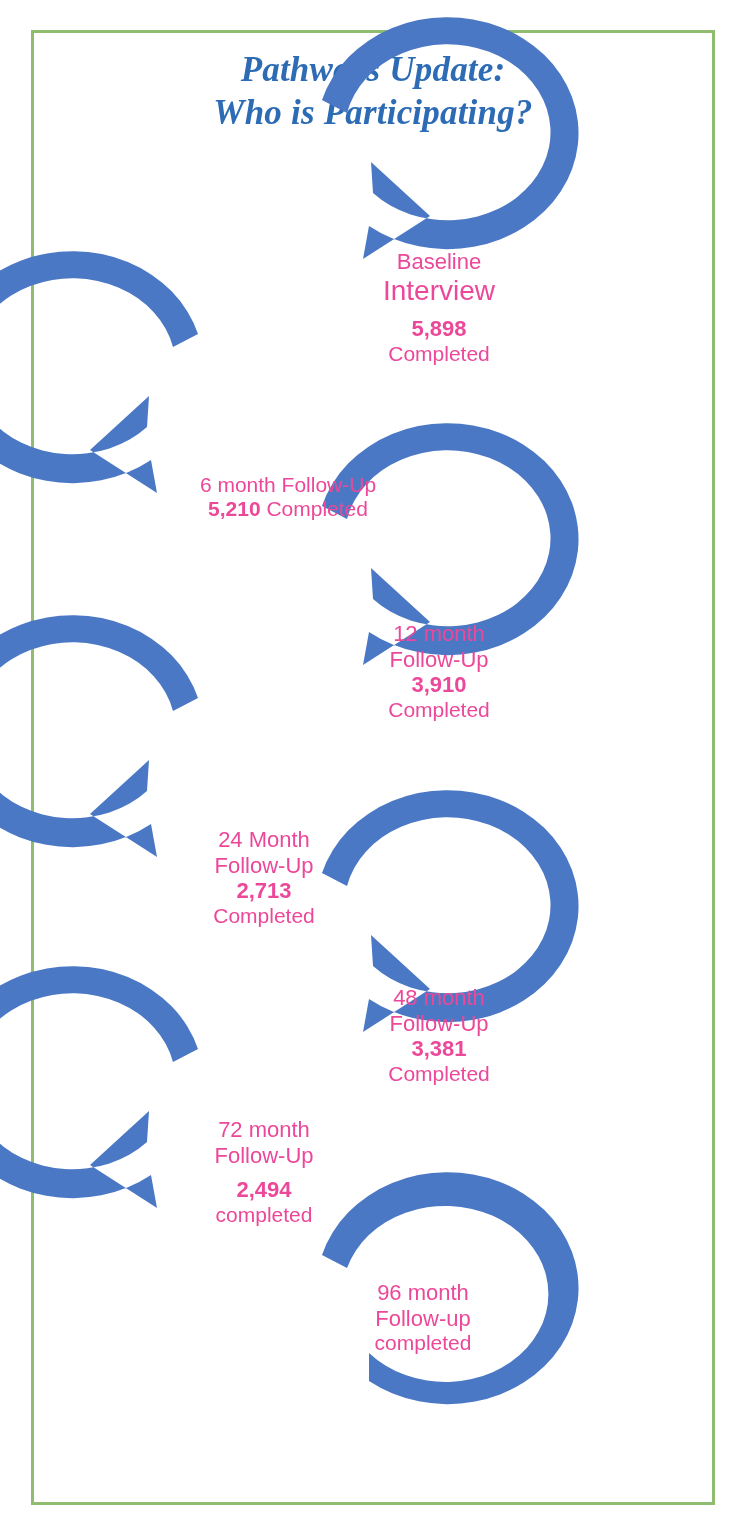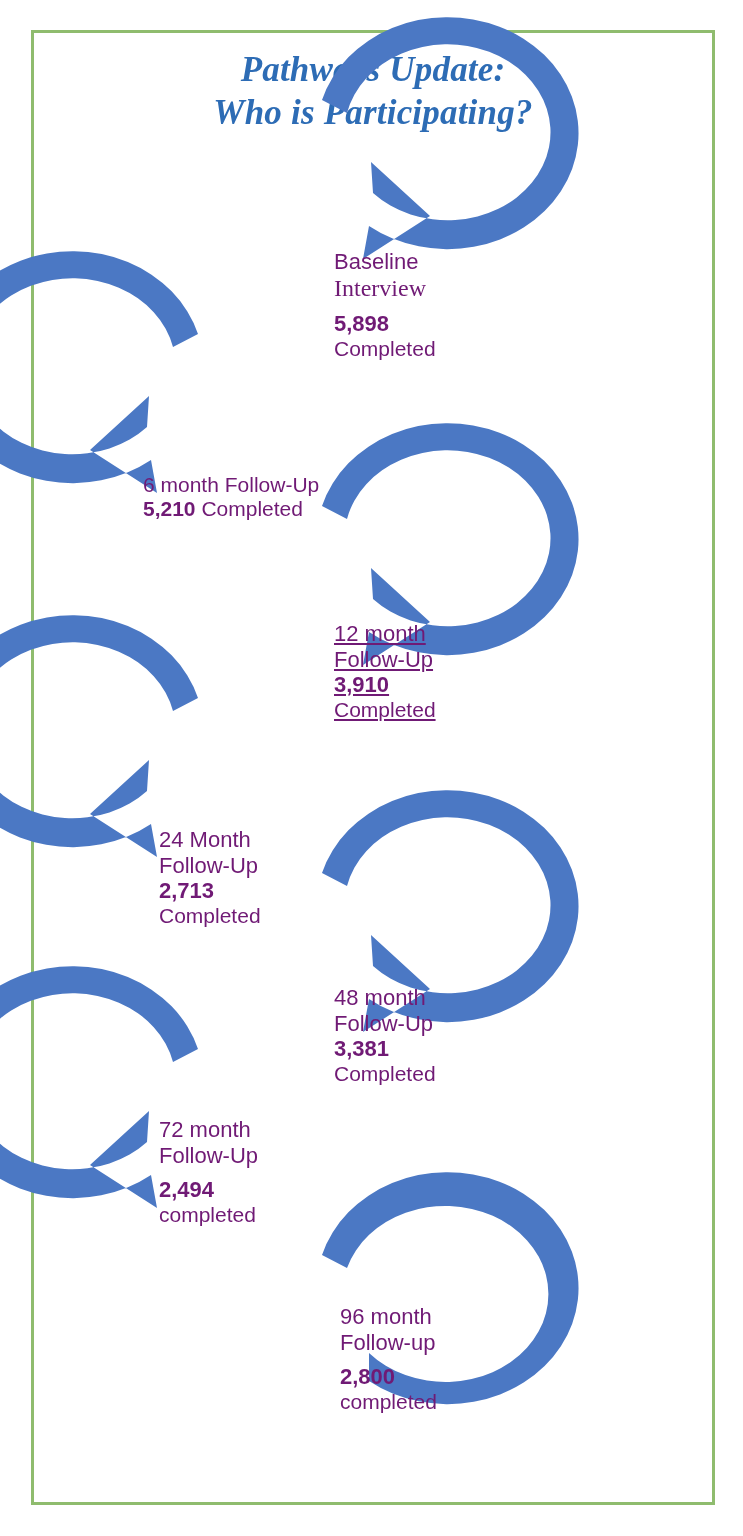--- a/index.html
+++ b/index.html
@@ -52,27 +52,28 @@
     position: absolute;
     left: 0;
     top: 0;
     width: 684px;
     height: 1475px;
     overflow: visible;
   }
 
   .node-label {
     position: absolute;
-    color: #701a75;
+    text-align: center;
+    color: #ec4899;
     line-height: 1.16;
     pointer-events: none;
   }
   .ln { display: block; white-space: nowrap; }
   .ln-title   { font-size: 22px; }
-  .ln-sub     { font-size: 24px; font-family: Liberation Serif, serif; }
+  .ln-sub     { font-size: 28px; }
   .ln-count   { font-size: 22px; font-weight: bold; }
   .ln-done    { font-size: 21px; }
   .ln-inline  { font-size: 21px; }
   .ln-inline b { font-weight: bold; }
   .ln-gap     { margin-top: 9px; }
 </style>
 </head>
 <body>
 
 <div class="poster-frame" style="border-color: rgb(143, 188, 110);">
@@ -179,21 +180,21 @@
       <span class="ln ln-sub">Interview</span>
       <span class="ln ln-count ln-gap">5,898</span>
       <span class="ln ln-done">Completed</span>
     </div>
 
     <div class="node-label" style="left:109px; top:440px; width:290px;">
       <span class="ln ln-inline">6 month  Follow-Up</span>
       <span class="ln ln-inline"><b>5,210</b>&nbsp;<span>Completed</span></span>
     </div>
 
-    <div class="node-label" style="left:300px; top:588px; width:210px;text-decoration:underline;">
+    <div class="node-label" style="left:300px; top:588px; width:210px;">
       <span class="ln ln-title">12 month</span>
       <span class="ln ln-title">Follow-Up</span>
       <span class="ln ln-count">3,910</span>
       <span class="ln ln-done">Completed</span>
     </div>
 
     <div class="node-label" style="left:125px; top:758px; width:210px;margin-top:36px;">
       <span class="ln ln-title">24 Month</span>
       <span class="ln ln-title">Follow-Up</span>
       <span class="ln ln-count">2,713</span>
@@ -207,21 +208,20 @@
       <span class="ln ln-done">Completed</span>
     </div>
 
     <div class="node-label" style="left:125px; top:1084px; width:210px;">
       <span class="ln ln-title">72 month</span>
       <span class="ln ln-title">Follow-Up</span>
       <span class="ln ln-count ln-gap">2,494</span>
       <span class="ln ln-done">completed</span>
     </div>
 
-    <div class="node-label" style="left:306px; top:1247px; width:210px;margin-top:24px;">
+    <div class="node-label" style="left:284px; top:1247px; width:210px;">
       <span class="ln ln-title">96 month</span>
       <span class="ln ln-title">Follow-up</span>
-      <span class="ln ln-count ln-gap">2,800</span>
       <span class="ln ln-done">completed</span>
     </div>
 
   </div>
 </div>
 
 </body></html>

